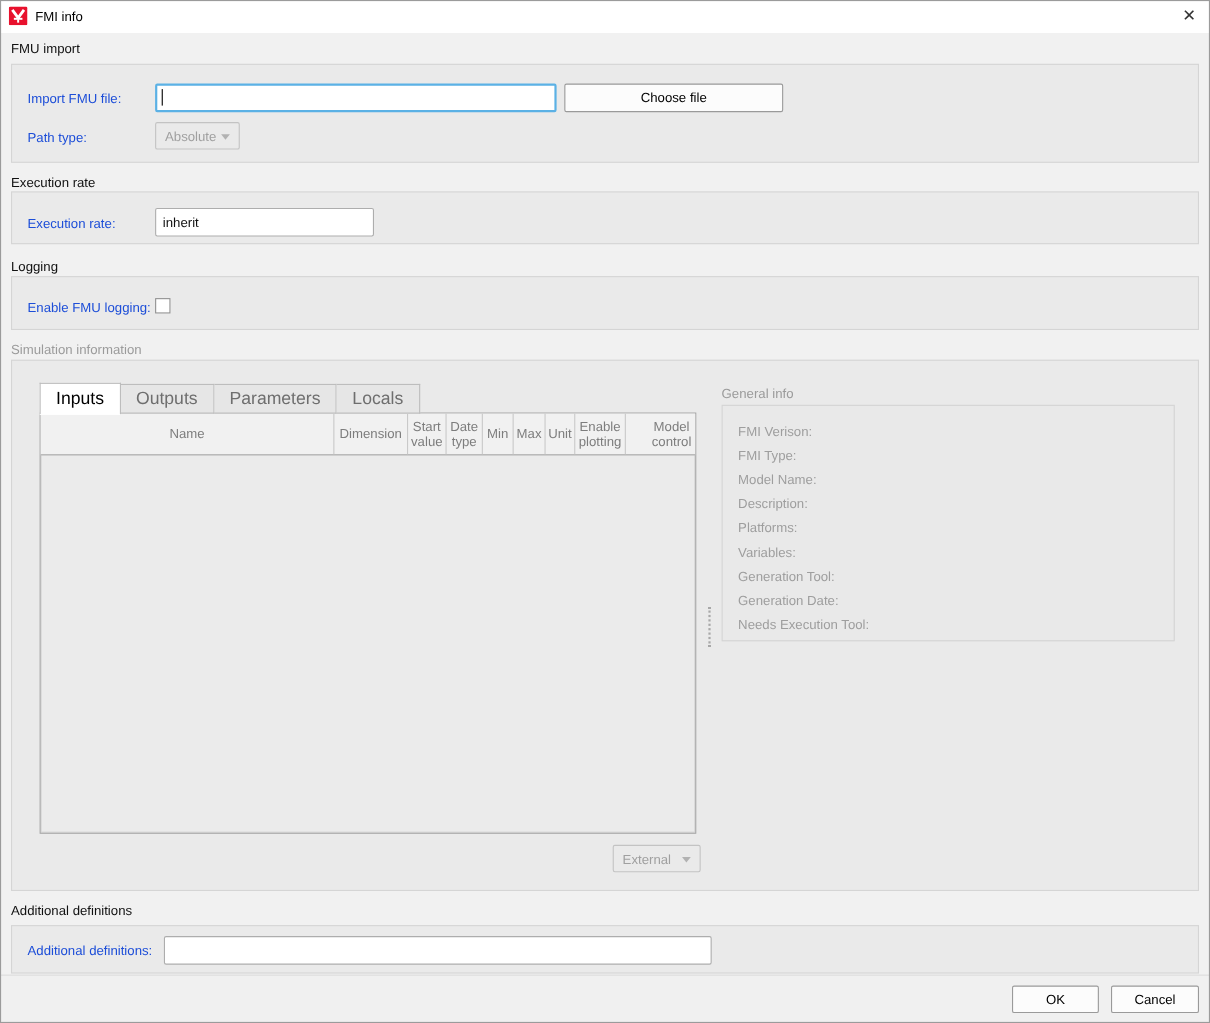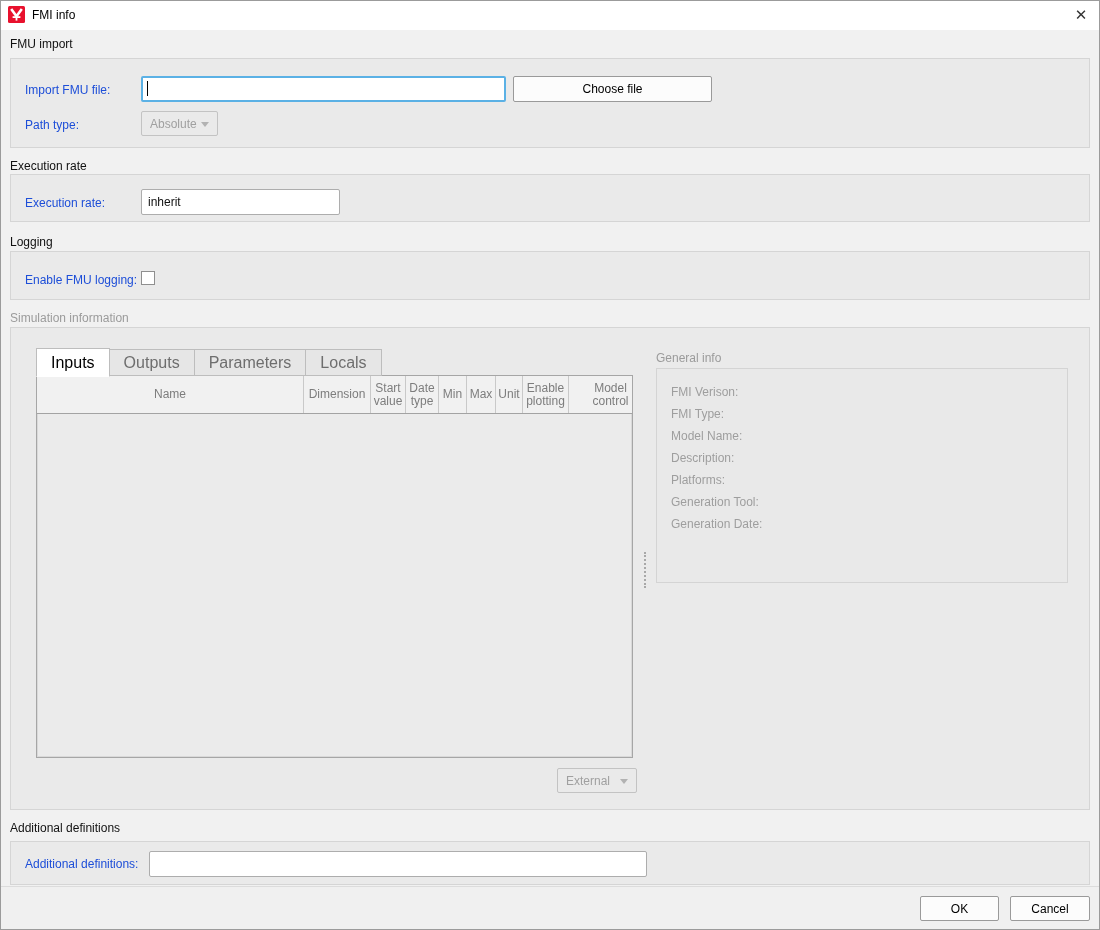--- a/index.html
+++ b/index.html
@@ -131,22 +131,24 @@
 
 <div class="splitter"></div>
 
 <div class="ginfo-label">General info</div>
 <div class="ginfo-panel">
   <div class="ginfo-field">FMI Verison:</div>
   <div class="ginfo-field">FMI Type:</div>
   <div class="ginfo-field">Model Name:</div>
   <div class="ginfo-field">Description:</div>
   <div class="ginfo-field">Platforms:</div>
+  <div class="ginfo-field">Variables:</div>
   <div class="ginfo-field">Generation Tool:</div>
   <div class="ginfo-field">Generation Date:</div>
+  <div class="ginfo-field">Needs Execution Tool:</div>
 </div>
 
 <div class="sec-label" style="top:821px;">Additional definitions</div>
 <div class="groupbox" style="top:841px; height:44px;">
   <div class="fld-label" style="left:14px; top:15px;">Additional definitions:</div>
   <input class="txt-input" style="left: 138px; top: 9px; width: 498px; height: 26px;" value="">
 </div>
 
 <div class="footer">
   <button class="btn" style="left:920px; top:9px; width:79px; height:25px;">OK</button>

